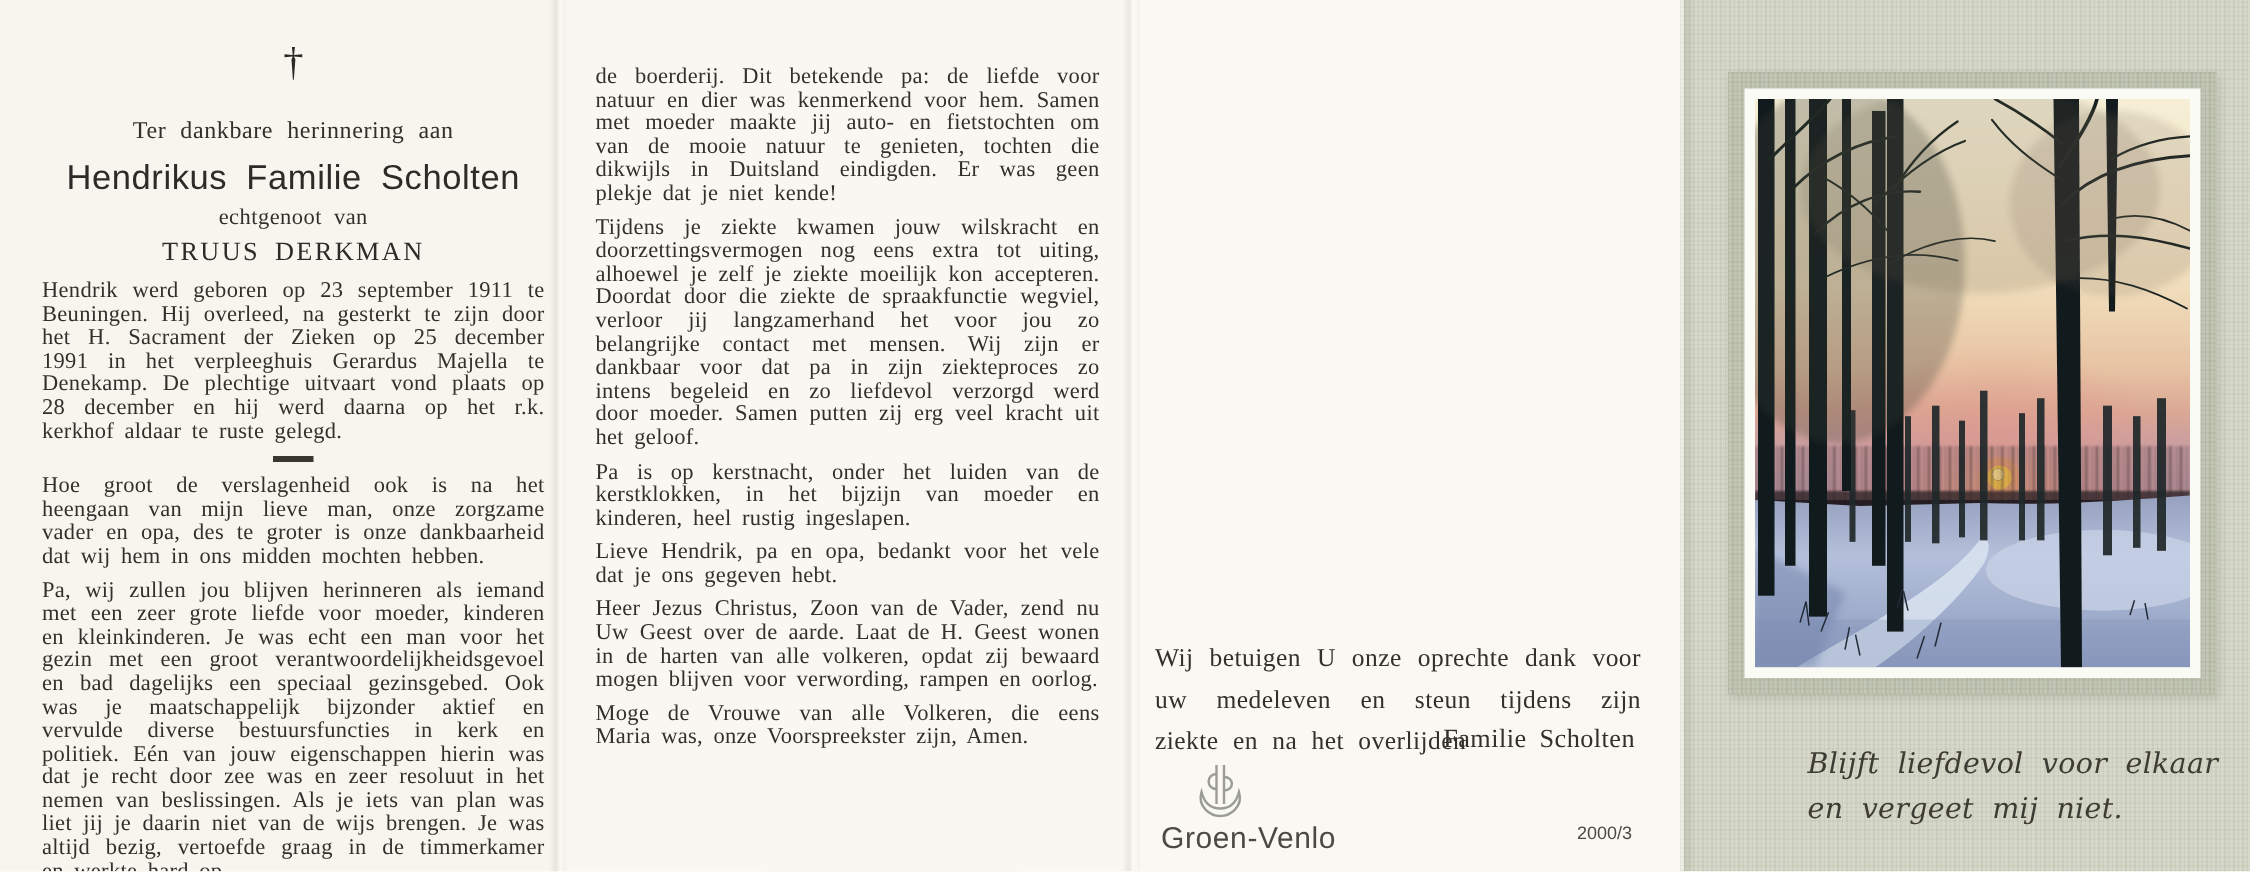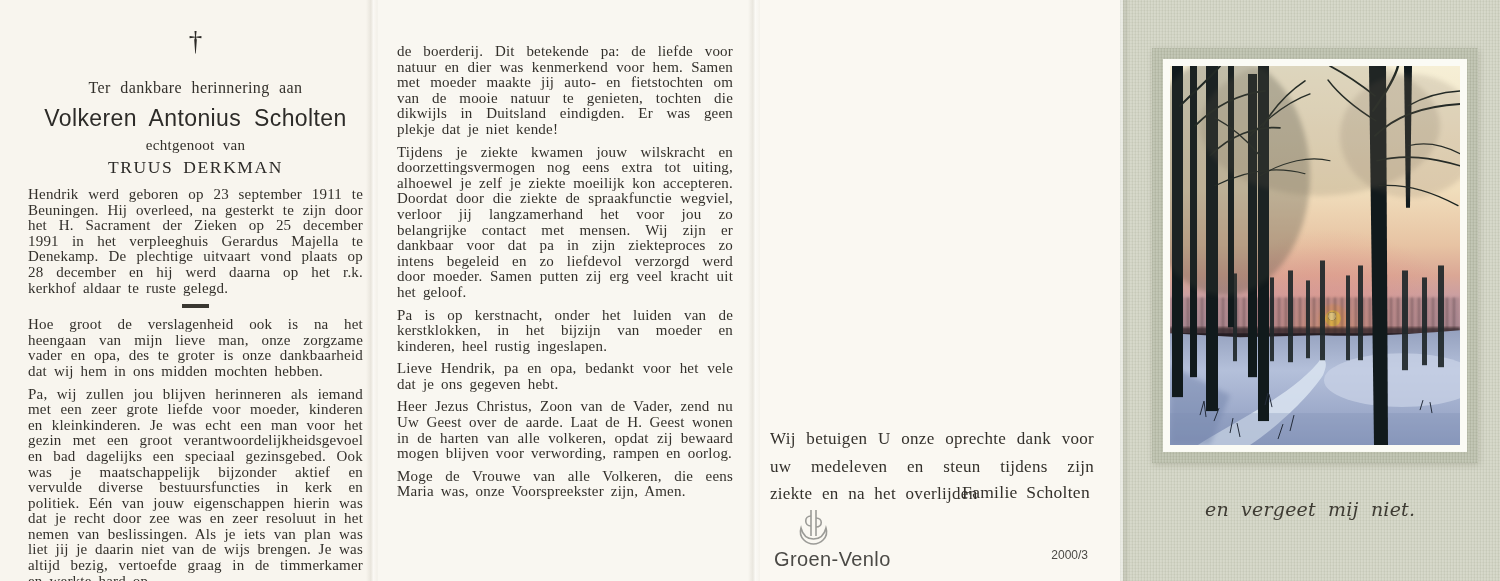--- a/index.html
+++ b/index.html
@@ -65,21 +65,21 @@
 </head>
 <body>
 
 <div id="scan">
 
   <div id="panel-left" class="panel">
     <div class="textcol">
       <div class="header">
         <div class="cross">†</div>
         <div class="intro">Ter dankbare herinnering aan</div>
-        <div class="deceased">Volkeren Antonius Scholten</div>
+        <div class="deceased">Hendrikus Familie Scholten</div>
         <div class="relation">echtgenoot van</div>
         <div class="spouse">TRUUS DERKMAN</div>
       </div>
       <p class="bodytext">Hendrik werd geboren op 23 september 1911 te Beuningen. Hij overleed, na gesterkt te zijn door het H. Sacrament der Zieken op 25 december 1991 in het verpleeghuis Gerardus Majella te Denekamp. De plechtige uitvaart vond plaats op 28 december en hij werd daarna op het r.k. kerkhof aldaar te ruste gelegd.</p>
       <div class="divider"></div>
       <p class="bodytext">Hoe groot de verslagenheid ook is na het heengaan van mijn lieve man, onze zorgzame vader en opa, des te groter is onze dankbaarheid dat wij hem in ons midden mochten hebben.</p>
       <p class="bodytext">Pa, wij zullen jou blijven herinneren als iemand met een zeer grote liefde voor moeder, kinderen en kleinkinderen. Je was echt een man voor het gezin met een groot verantwoordelijkheidsgevoel en bad dagelijks een speciaal gezinsgebed. Ook was je maatschappelijk bijzonder aktief en vervulde diverse bestuursfuncties in kerk en politiek. Eén van jouw eigenschappen hierin was dat je recht door zee was en zeer resoluut in het nemen van beslissingen. Als je iets van plan was liet jij je daarin niet van de wijs brengen. Je was altijd bezig, vertoefde graag in de timmerkamer en werkte hard op</p>
     </div>
   </div>
 
@@ -226,20 +226,21 @@
                 <path d="M108,374 l5,-15"></path>
               <path d="M250,345 l3,-10"></path>
                 <path d="M262,348 l-2,-11"></path>
             </g>
           </svg>
         </div>
       </div>
     </div>
 
     <div class="motto">
+      <div>Blijft liefdevol voor elkaar</div>
       <div>en vergeet mij niet.</div>
     </div>
   </div>
 
   <div id="fold-1" class="fold"></div>
   <div id="fold-2" class="fold"></div>
 
 </div>
 
 </body></html>

